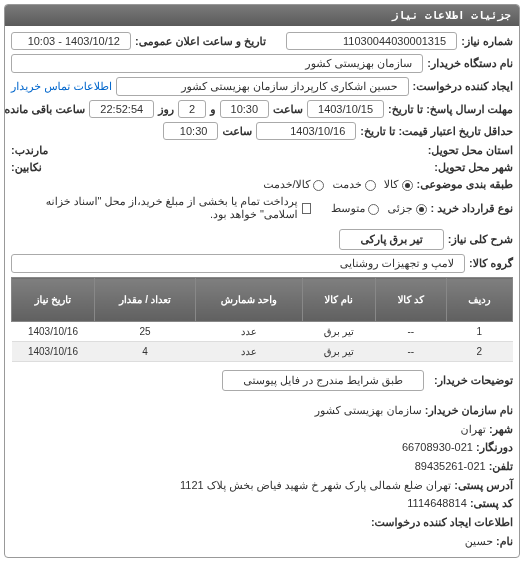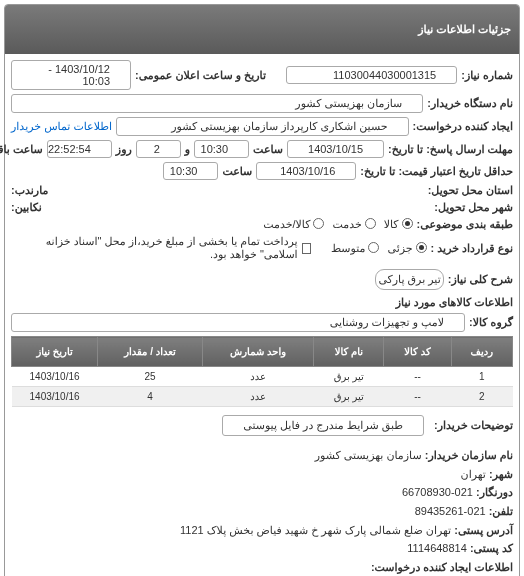--- a/index.html
+++ b/index.html
@@ -13,61 +13,62 @@
   padding: 4px;
 }
 .panel {
   border: 1px solid #999;
   border-radius: 4px;
   margin-bottom: 6px;
 }
 .panel-header {
   background: linear-gradient(#7a7a7a, #5a5a5a);
   color: #fff;
-  padding: 18px 8px;
+  padding: 4px 8px;
   font-weight: bold;
   border-radius: 3px 3px 0 0;
+  font-family: Liberation Mono, monospace;
 }
 .panel-body {
   padding: 6px;
 }
 .row {
   display: flex;
   align-items: center;
   margin-bottom: 4px;
   gap: 4px;
 }
 .label {
   color: #333;
   font-weight: bold;
   white-space: nowrap;
 }
 .input-box {
   border: 1px solid #aaa;
   border-radius: 3px;
-  padding: 2px 20px;
+  padding: 2px 10px;
   background: #fff;
   min-height: 18px;
   display: inline-flex;
   align-items: center;
   color: #333;
 }
 .input-box.wide { flex: 1; }
 .link {
   color: #0066cc;
   cursor: pointer;
 }
 .radio-group {
   display: inline-flex;
   gap: 8px;
   align-items: center;
 }
 .radio-item {
   display: inline-flex;
-  align-items: flex-start;
+  align-items: flex-end;
   gap: 3px;
 }
 .radio {
   width: 11px;
   height: 11px;
   border: 1px solid #666;
   border-radius: 50%;
   display: inline-block;
   position: relative;
 }
@@ -82,38 +83,39 @@
   right: 2px;
 }
 .checkbox {
   width: 11px;
   height: 11px;
   border: 1px solid #666;
   display: inline-block;
 }
 .simple-box {
   border: 1px solid #aaa;
-  border-radius: 9px;
-  padding: 3px 2px;
-  background: #fff;
-  display: inline-block;
+  border-radius: 3px;
+  padding: 3px 20px;
+  background: #fff;
+  display: inline-block;
+  font-weight: bold;
 }
 .section-title {
   font-weight: bold;
   margin: 6px 0 4px 0;
 }
 table {
   width: 100%;
   border-collapse: collapse;
   margin-top: 4px;
 }
 th {
   background: linear-gradient(#7f7f7f, #606060);
   color: #fff;
-  padding: 9px;
+  padding: 16px;
   font-size: 10px;
   font-weight: bold;
   border: 1px solid #888;
 }
 td {
   padding: 4px;
   text-align: center;
   font-size: 10px;
   border-bottom: 1px solid #ddd;
 }
@@ -225,21 +227,20 @@
       <span style="width:14px"></span>
       <span class="checkbox"></span>
       <span>پرداخت تمام یا بخشی از مبلغ خرید،از محل "اسناد خزانه اسلامی" خواهد بود.</span>
     </div>
 
     <div class="row" style="margin-top:8px">
       <span class="label">شرح کلی نیاز:</span>
       <span class="simple-box">تیر برق پارکی</span>
     </div>
 
-    <div class="section-title">اطلاعات کالاهای مورد نیاز</div>
 
     <div class="row">
       <span class="label">گروه کالا:</span>
       <span class="input-box wide">لامپ و تجهیزات روشنایی</span>
     </div>
 
     <table>
       <thead>
           <tr id="thead-row">
             <th>ردیف</th>

